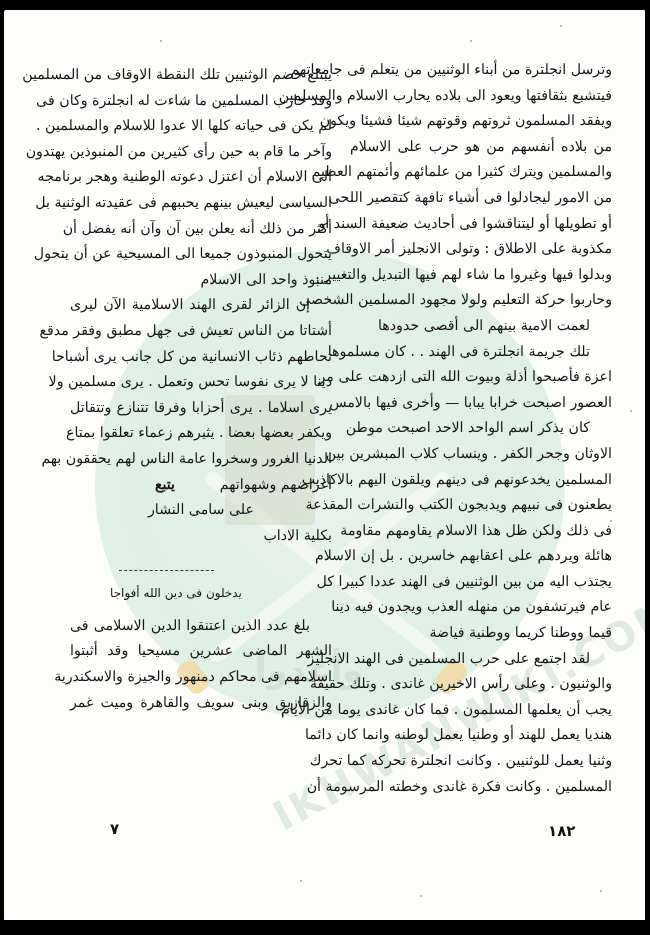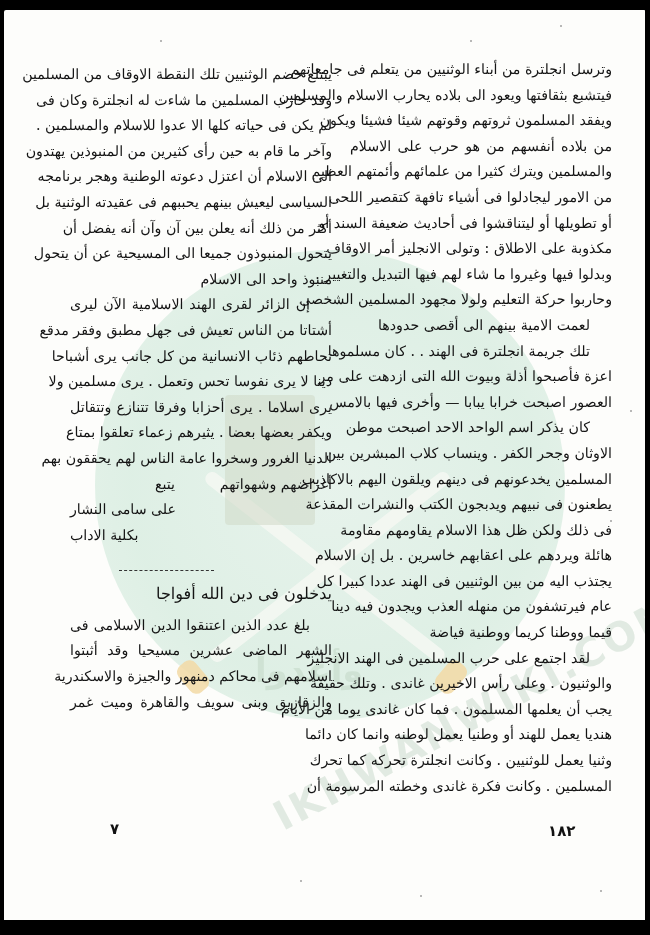--- a/index.html
+++ b/index.html
@@ -42,21 +42,21 @@
   }
   .col .line { display:block; white-space:nowrap; text-align-last: justify; }
   .col .indent { padding-right: 22px; }
   .col-right { left: 350px; top: 57px; width: 262px; }
   .col-left { left: 70px; top: 62px; width: 262px; }
   .short { text-align-last: right !important; }
   .sign { padding-right: 58px; }
   .sep {
     width: 95px; border-top: 1px dashed #333; margin: 22px 118px 10px 0;
   }
-  .heading { text-align:right; padding-left: 40px; font-size: 16px; margin-bottom:6px; }
+  .heading { text-align:left; padding-left: 40px; font-size: 12px; margin-bottom:6px; }
   .pgnum {
     position:absolute; font-family:"DejaVu Sans", sans-serif; font-size:15px; font-weight:bold; color:#111;
   }
 </style>
 </head>
 <body>
 
 <div class="topband"></div>
 
 <div class="page"></div>
@@ -115,25 +115,25 @@
   <span class="line short">منبوذ واحد الى الاسلام</span>
   <span class="line indent">إن الزائر لقرى الهند الاسلامية الآن ليرى</span>
   <span class="line">أشتاتا من الناس تعيش فى جهل مطبق وفقر مدقع</span>
   <span class="line">تحاطهم ذئاب الانسانية من كل جانب يرى أشباحا</span>
   <span class="line">دينا لا يرى نفوسا تحس وتعمل . يرى مسلمين ولا</span>
   <span class="line">يرى اسلاما . يرى أحزابا وفرقا تتنازع وتتقاتل</span>
   <span class="line">ويكفر بعضها بعضا . يثيرهم زعماء تعلقوا بمتاع</span>
   <span class="line">الدنيا الغرور وسخروا عامة الناس لهم يحققون بهم</span>
   <div style="display:flex;justify-content:space-between;">
     <span>أغراضهم وشهواتهم</span>
-    <span style="padding-left:85px;">يتبع</span>
+    <span style="padding-left:85px;font-weight:bold;">يتبع</span>
   </div>
   <div class="sign" style="padding-right:0;padding-left:0;text-align:left;padding-left:0;">
-    <span style="display:block;text-align:left;padding-left:0;margin-left:0;">على سامى النشار</span>
-    <span style="display:block;text-align:left;padding-left:0;">بكلية الاداب</span>
+    <span style="display:block;text-align:center;padding-left:0;margin-left:0;">على سامى النشار</span>
+    <span style="display:block;text-align:right;padding-left:0;">بكلية الاداب</span>
   </div>
   <div class="sep"></div>
   <div class="heading">يدخلون فى دين الله أفواجا</div>
   <span class="line indent">بلغ عدد الذين اعتنقوا الدين الاسلامى فى</span>
   <span class="line">الشهر الماضى عشرين مسيحيا وقد أثبتوا</span>
   <span class="line">اسلامهم فى محاكم دمنهور والجيزة والاسكندرية</span>
   <span class="line">والزقازيق وبنى سويف والقاهرة وميت غمر</span>
 </div>
 <div class="pgnum" style="left:110px;top:820px;">٧</div>
 

